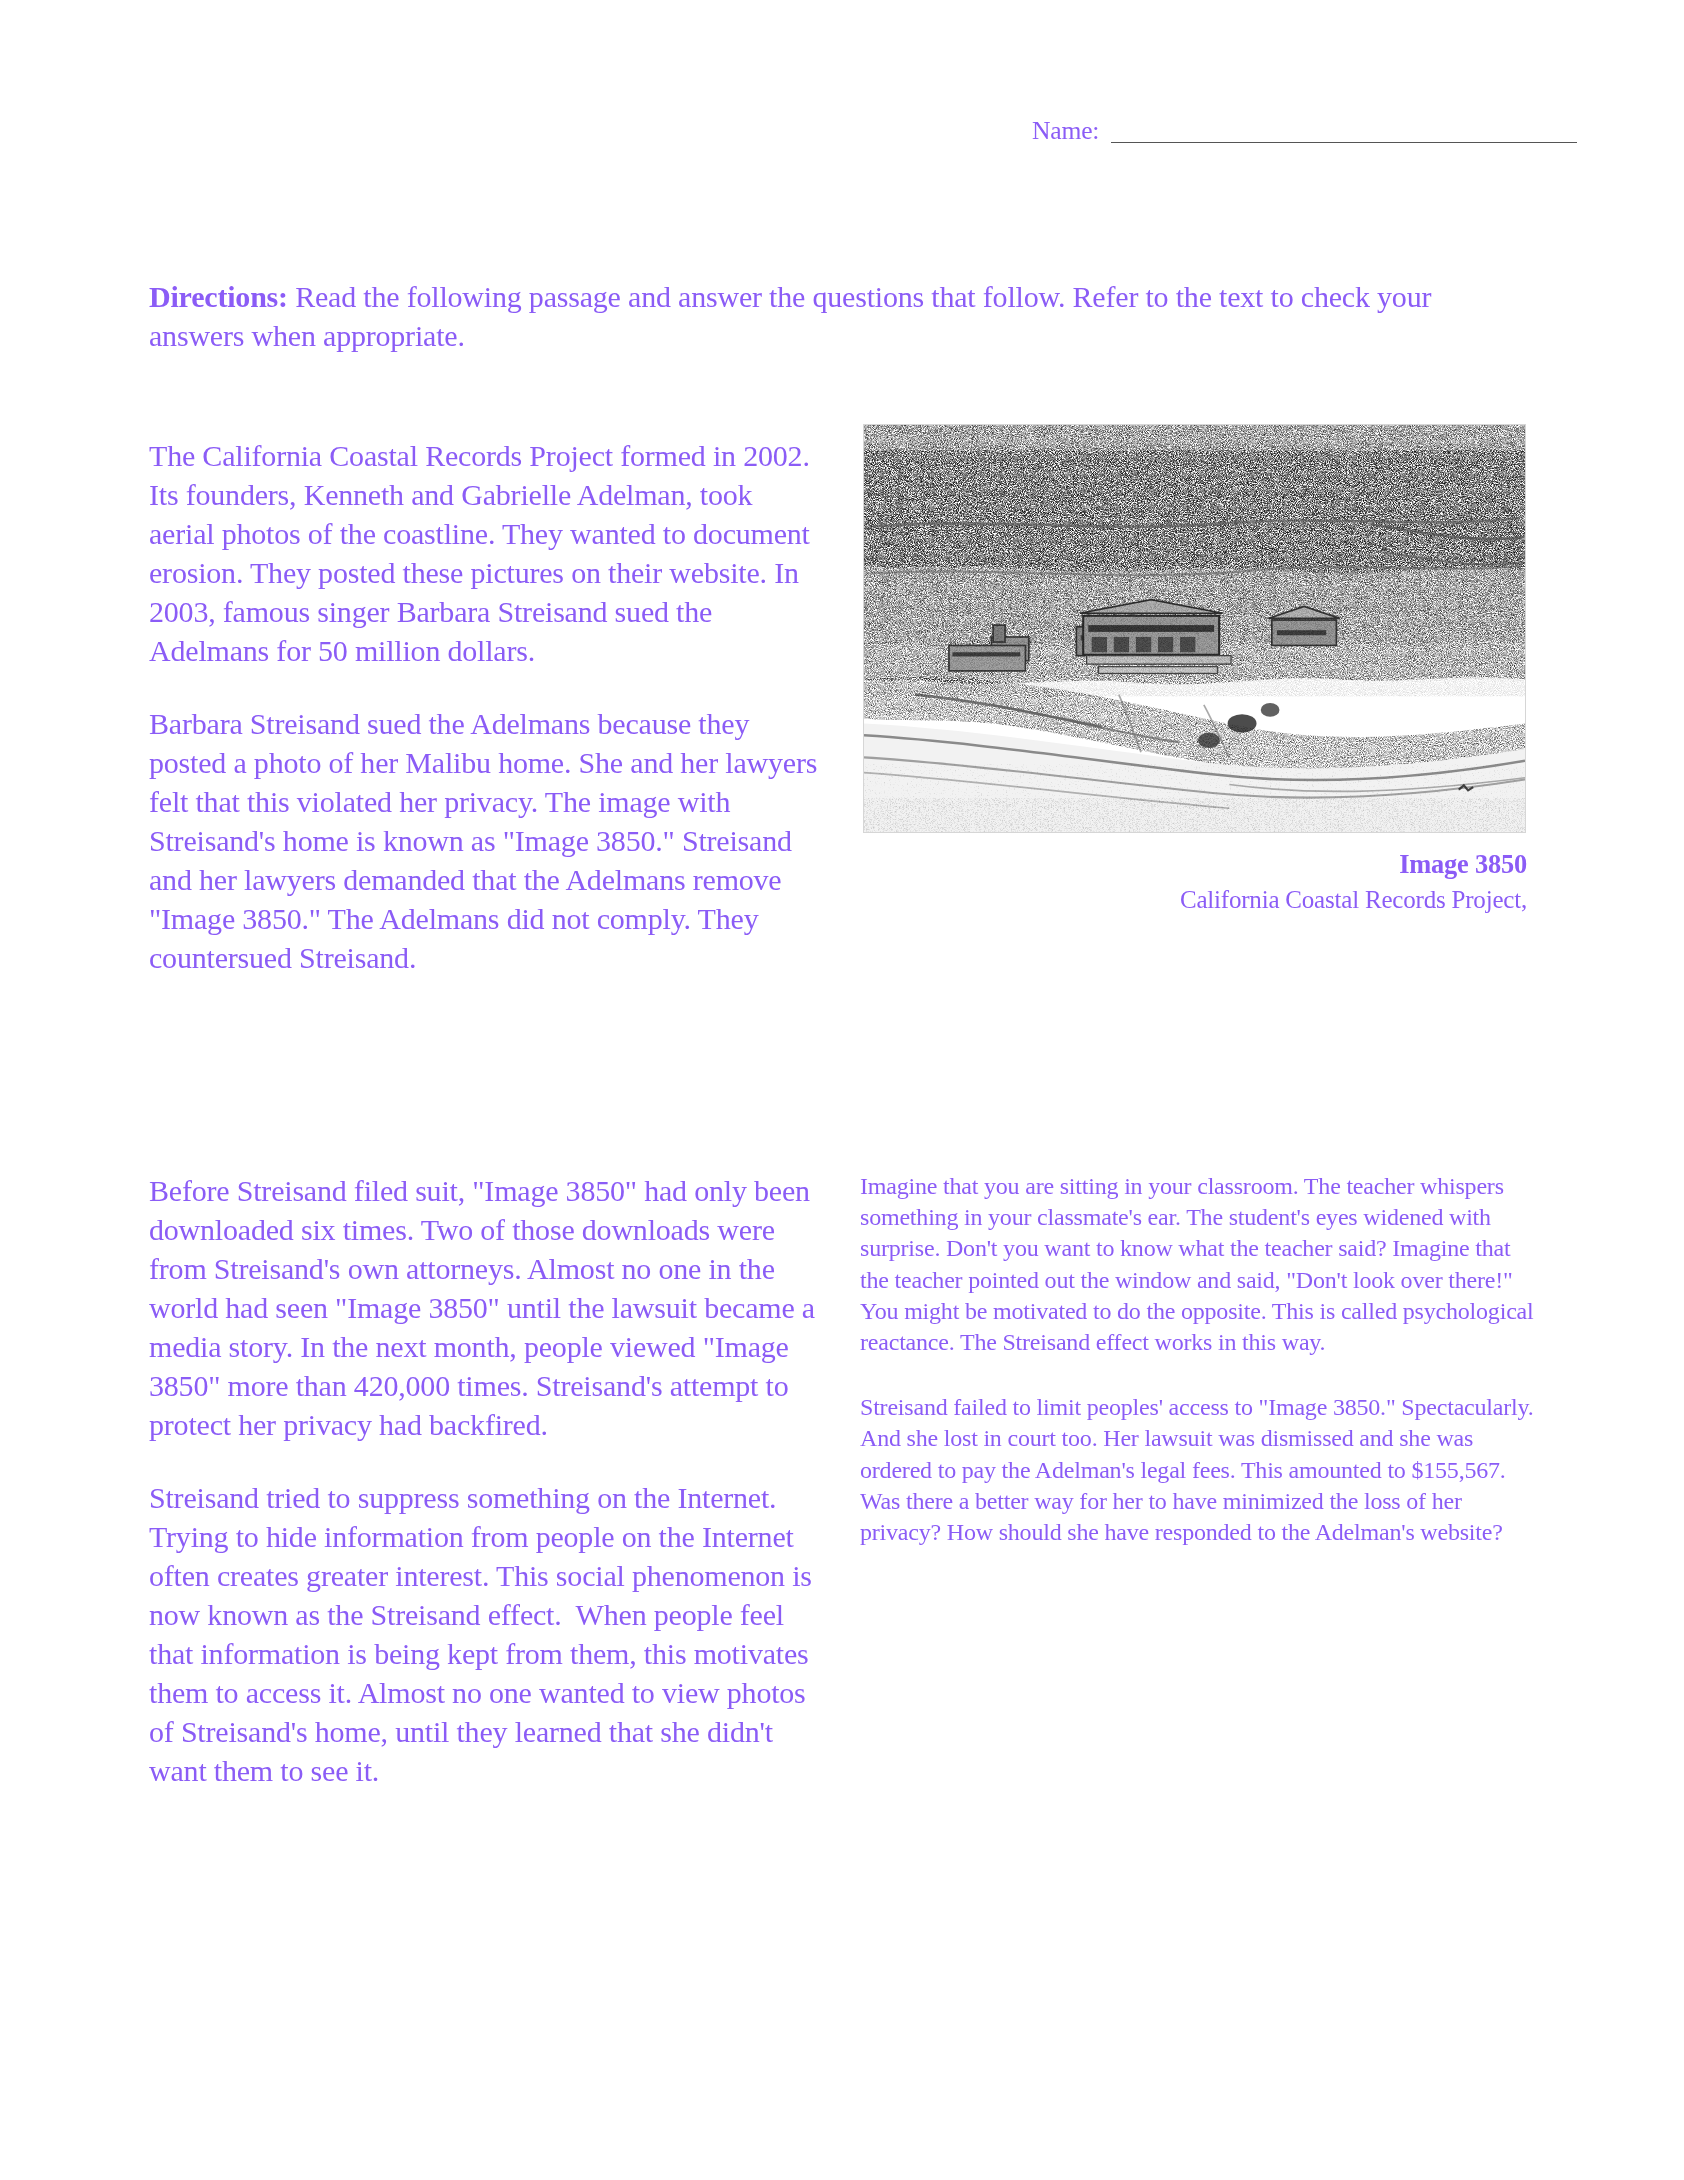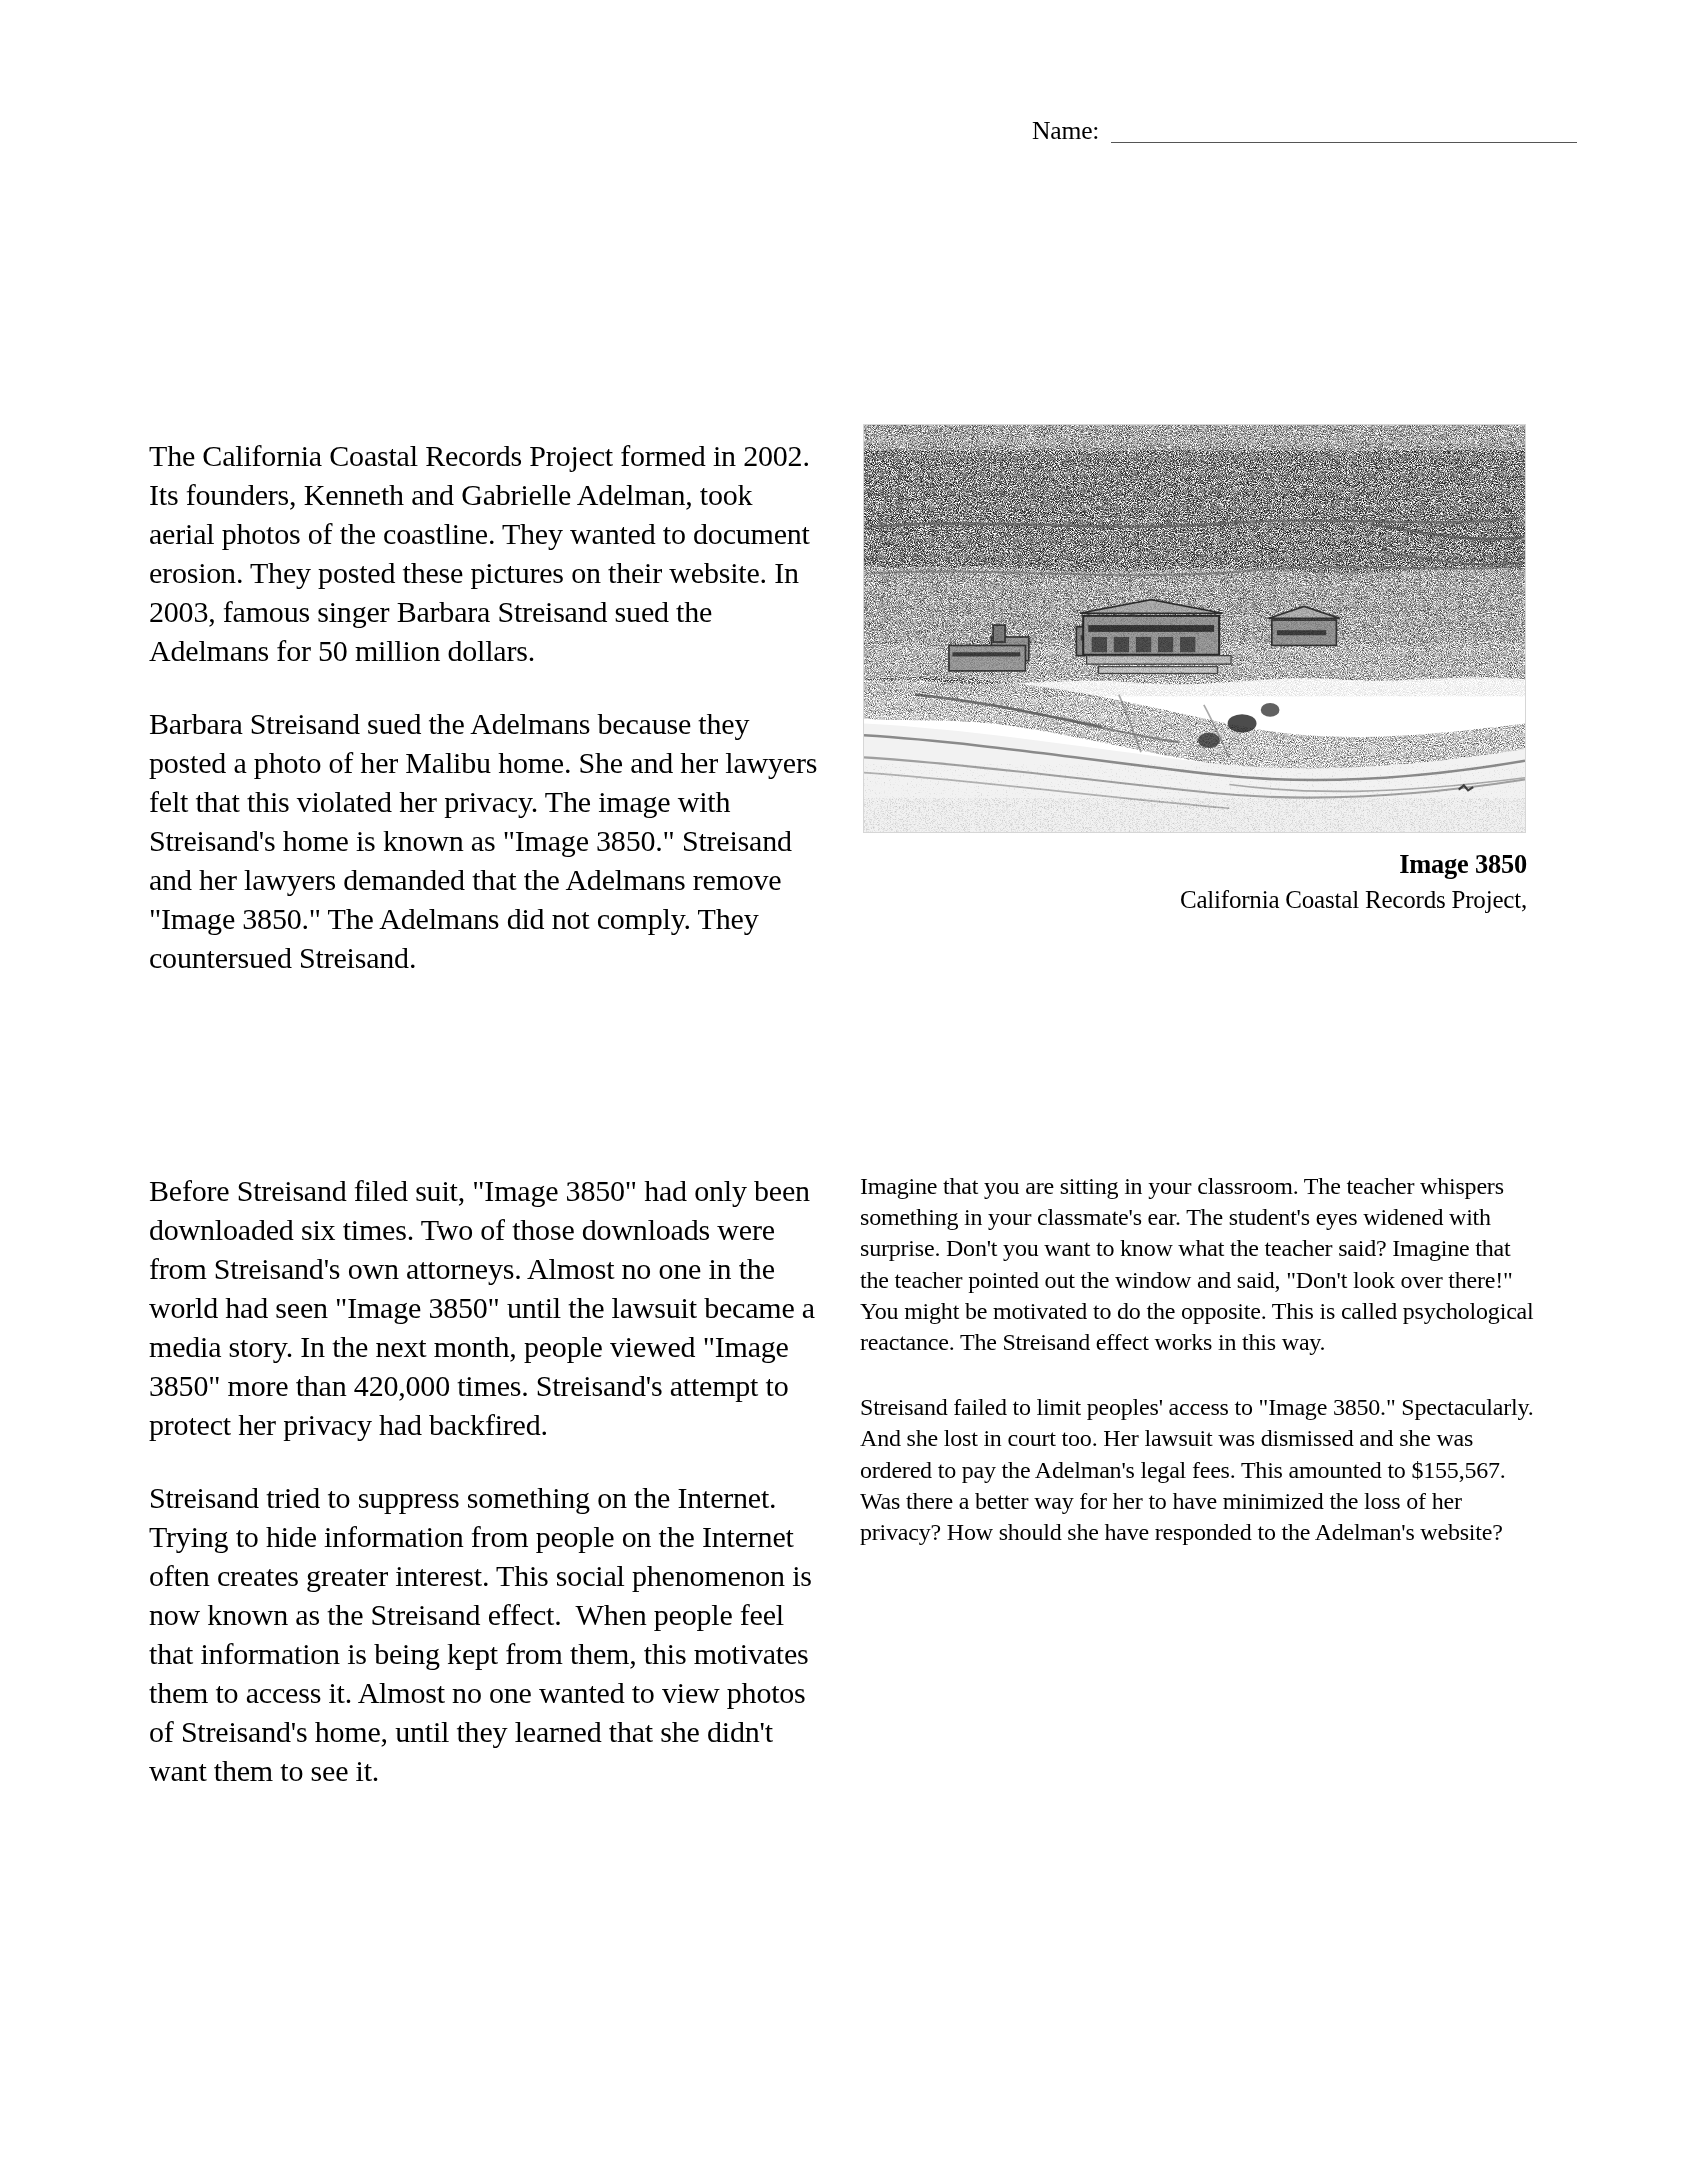--- a/index.html
+++ b/index.html
@@ -6,21 +6,21 @@
     margin: 0;
     padding: 0;
     background: #ffffff;
   }
   .page {
     position: relative;
     width: 1581px;
     height: 2181px;
     background: #ffffff;
     font-family: "Liberation Serif", "DejaVu Serif", serif;
-    color: #000000;
+    color: #8b5cf6;
     overflow: hidden;
   }
 
   
   .name-row {
     position: absolute;
     left: 1032px;
     top: 118px;
     display: flex;
     align-items: flex-end;
@@ -156,20 +156,23 @@
 <body>
 
 <div class="page">
 
   <div class="name-row">
     <span class="name-label">Name:</span>
     <span class="name-rule"></span>
   </div>
 
 
+  <div class="directions">
+    <span class="lead">Directions:</span><span> Read the following passage and answer the questions that follow. Refer to the text to check your answers when appropriate.</span>
+  </div>
 
   <div class="figure">
     <div class="photo">
       <svg viewBox="0 0 778 480" preserveAspectRatio="none" aria-hidden="true">
         <defs>
           <filter id="brush" x="-20%" y="-20%" width="140%" height="140%">
             <feTurbulence type="fractalNoise" baseFrequency="0.9" numOctaves="4" seed="7" result="n"></feTurbulence>
             <feColorMatrix in="n" type="matrix" values="0 0 0 0 0  0 0 0 0 0  0 0 0 0 0  1.6 0 0 0 -0.58" result="m"></feColorMatrix>
             <feComposite in="m" in2="SourceAlpha" operator="in"></feComposite>
           </filter>

